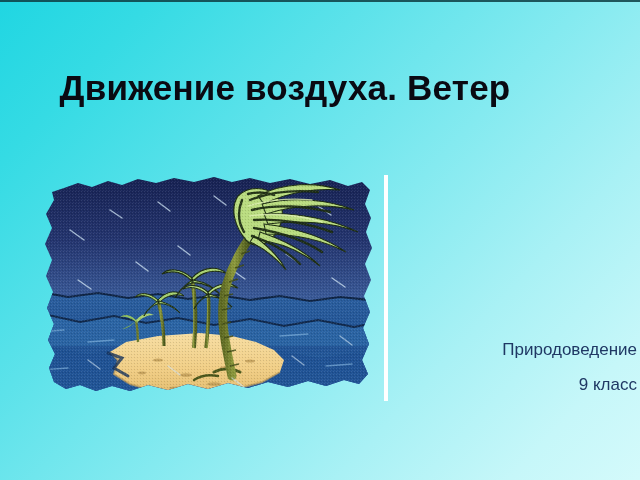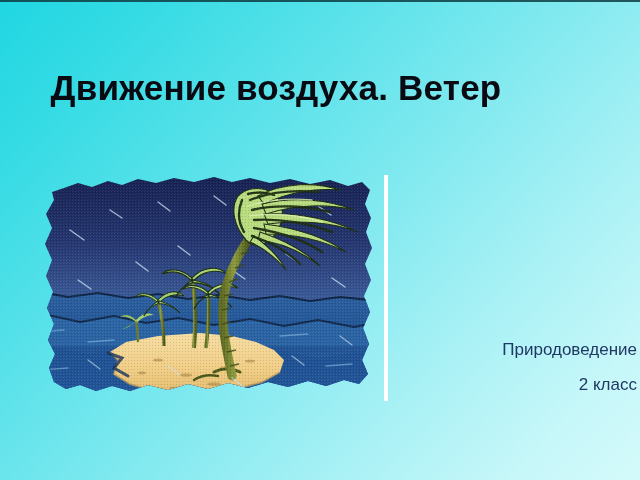--- a/index.html
+++ b/index.html
@@ -42,20 +42,21 @@
     left: 0;
     top: 66px;
     width: 552px;
     text-align: center;
     font-size: 35px;
     font-weight: bold;
     color: #0a0a12;
     letter-spacing: .2px;
     line-height: 44px;
     white-space: nowrap;
+    padding-left: 9px;
   }
 
   
   #divider {
     position: absolute;
     left: 384px;
     top: 175px;
     width: 4px;
     height: 226px;
     background: #ffffff;
@@ -296,16 +297,16 @@
 
         <rect x="0" y="0" width="362" height="232" fill="url(#dither)"></rect>
       </g>
     </svg>
   </div>
 
   <div id="divider"></div>
 
   <div id="caption-block">
     <span class="cap-line">Природоведение</span>
-    <span class="cap-line">2 класс</span>
+    <span class="cap-line">9 класс</span>
   </div>
 
 </div>
 
 </body></html>

